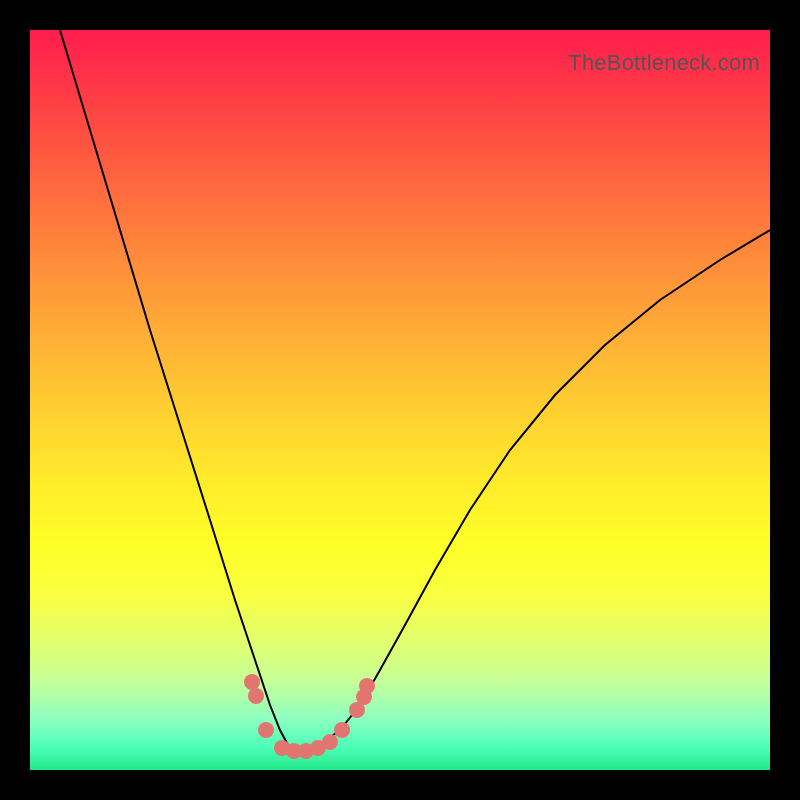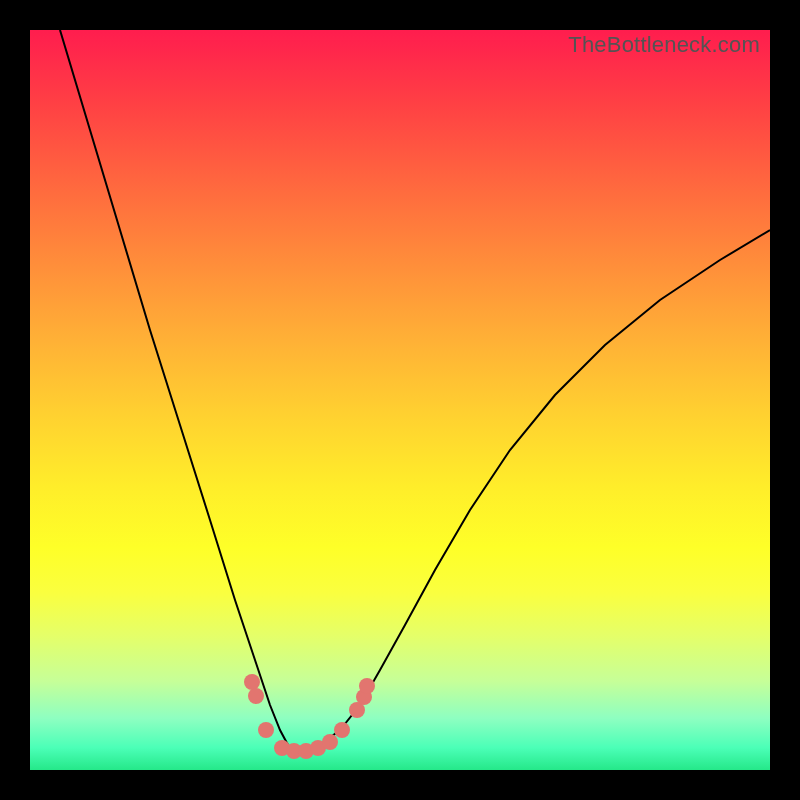--- a/index.html
+++ b/index.html
@@ -35,21 +35,21 @@
       #faff3f 76%,
       #e4ff6a 82%,
       #c6ff98 88%,
       #8effc1 93%,
       #4bffb7 97%,
       #25e889 100%
     );
   }
   .watermark {
     position: absolute;
-    top: 2px;
+    top: 20px;
     right: 10px;
     font-size: 22px;
     font-weight: 500;
     color: #545454;
     letter-spacing: 0.2px;
   }
   svg.curve {
     position: absolute;
     left: 0;
     top: 0;

